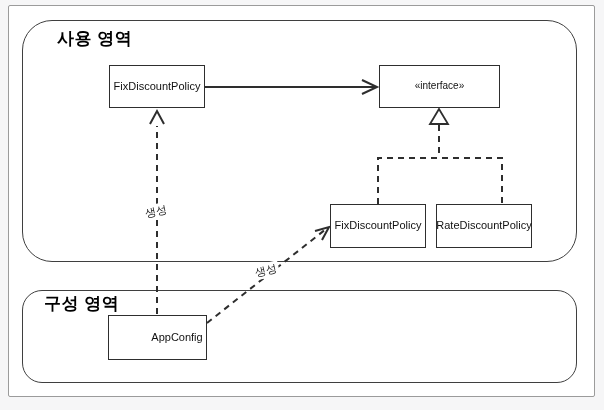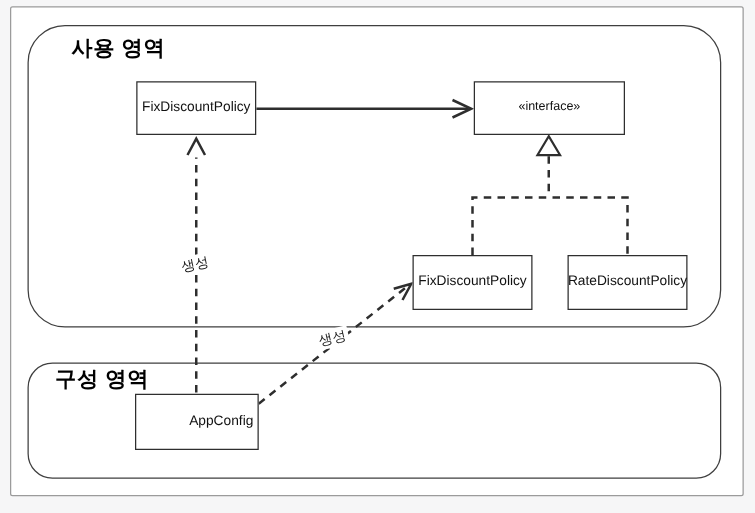--- a/index.html
+++ b/index.html
@@ -39,21 +39,21 @@
     border:1.6px solid var(--line);
     display:flex;flex-direction:column;align-items:center;justify-content:center;
     font-size:11px;color:var(--text);text-align:center;line-height:1.25;
     z-index:3;
   }
   .node .stereotype{font-size:10px;font-weight:normal;}
   .node .name-bold{font-weight:bold;font-size:11px;}
   .node.order{left:109px;top:65px;width:96px;height:43px;}
   .node.discount{left:379px;top:65px;width:121px;height:43px;}
   .node.fix{left:330px;top:204px;width:96px;height:44px;}
-  .node.rate{left:454px;top:204px;width:96px;height:44px;}
+  .node.rate{left:436px;top:204px;width:96px;height:44px;}
   .node.app{left:108px;top:315px;width:99px;height:45px;padding-left:39px;}
   svg.connectors{position:absolute;left:0;top:0;z-index:2;}
   svg.connectors *{vector-effect:non-scaling-stroke;}
   .edge-label{
     position:absolute;font-size:11px;color:#1a1a1a;background:#ffffff;
     padding:0 2px;white-space:nowrap;z-index:4;
   }
   .edge-label.create-order{left:143px;top:204px;transform:rotate(-12deg);}
   .edge-label.create-fix{left:253px;top:263px;transform:rotate(-13deg);}
 </style>

